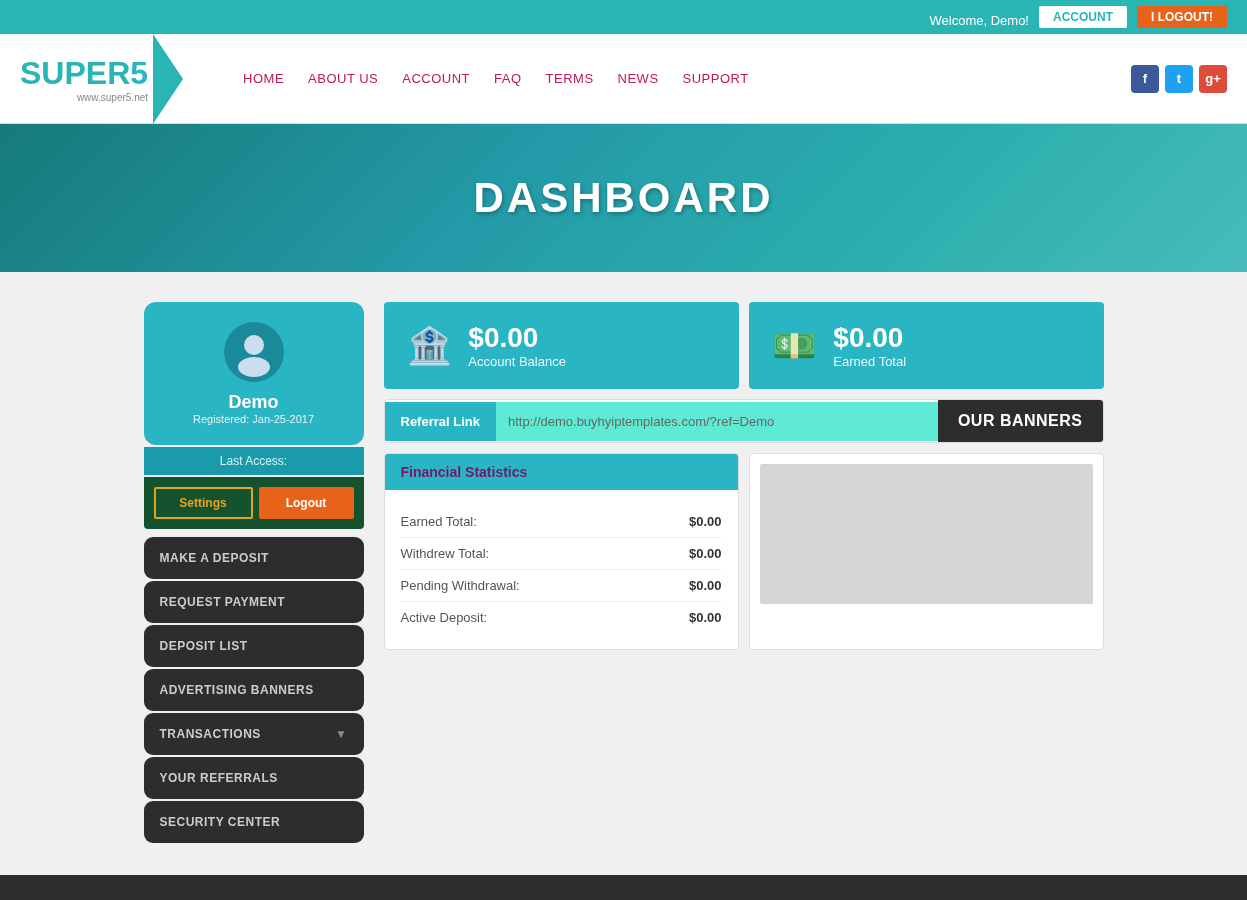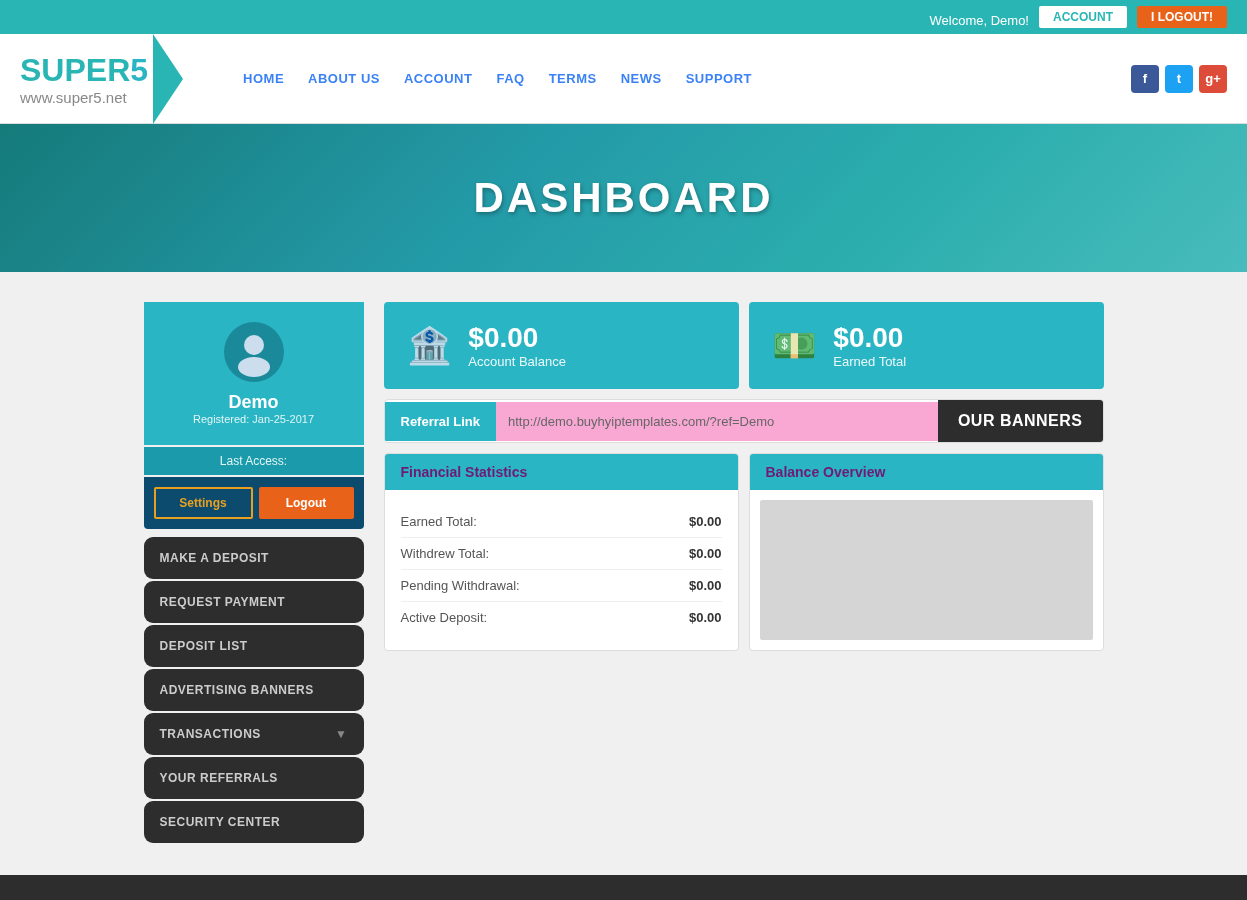--- a/index.html
+++ b/index.html
@@ -39,38 +39,38 @@
       display: flex;
       align-items: center;
       margin-right: 60px;
     }
     .logo-text {
       font-size: 32px;
       font-weight: bold;
       color: #333;
     }
     .logo-text span { color: #2ab5b5; }
-    .logo-sub { font-size: 15px; color: #888; display: block; text-align: left; }
+    .logo-sub { font-size: 10px; color: #888; display: block; text-align: right; }
     .logo-chevron {
       width: 0; height: 0;
       border-top: 45px solid transparent;
       border-bottom: 45px solid transparent;
       border-left: 30px solid #2ab5b5;
       margin-left: 5px;
     }
     .nav-links {
       display: flex;
       gap: 24px;
       flex: 1;
     }
     .nav-links a {
       text-decoration: none;
-      color: #3b82f6;
+      color: #be185d;
       font-size: 13px;
-      font-weight: bold;
+      font-weight: normal;
       letter-spacing: 0.5px;
     }
     .social-icons {
       display: flex;
       gap: 6px;
       align-items: center;
     }
     .social-icon {
       width: 28px; height: 28px;
       border-radius: 4px;
@@ -113,21 +113,21 @@
       padding: 0 20px;
     }
 
     
     .sidebar {
       width: 220px;
       flex-shrink: 0;
     }
     .user-card {
       background: #2ab5c5;
-      border-radius: 0;
+      border-radius: 12px;
       padding: 20px;
       text-align: center;
       color: #fff;
       margin-bottom: 2px;
     }
     .user-avatar {
       width: 60px; height: 60px;
       border-radius: 50%;
       background: #1a8a9a;
       display: flex; align-items: center; justify-content: center;
@@ -142,21 +142,21 @@
       padding: 7px;
       text-align: center;
       color: #e0f5f5;
       font-size: 12px;
       margin-bottom: 2px;
     }
     .user-actions {
       display: flex;
       gap: 6px;
       padding: 10px;
-      background: #0c4a6e;
+      background: #14532d;
       border-radius: 0 0 4px 4px;
     }
     .btn-settings {
       flex: 1; padding: 7px; border: 2px solid #e8a020; background: transparent;
       color: #e8a020; font-weight: bold; font-size: 12px; cursor: pointer;
       border-radius: 2px;
     }
     .btn-logout-card {
       flex: 1; padding: 7px; border: none; background: #e8621a;
       color: #fff; font-weight: bold; font-size: 12px; cursor: pointer;
@@ -222,21 +222,21 @@
       font-weight: bold;
       white-space: nowrap;
     }
     .referral-input {
       flex: 1;
       border: none;
       padding: 12px;
       font-size: 13px;
       color: #666;
       outline: none;
-      background: #f9a8d4;
+      background: #5eead4;
     }
     .btn-banners {
       background: #2d2d2d;
       color: #fff;
       border: none;
       padding: 12px 20px;
       font-size: 16px;
       font-weight: bold;
       cursor: pointer;
       letter-spacing: 0.5px;
@@ -420,21 +420,20 @@
             <span>Pending Withdrawal:</span>
             <span class="stat-val">$0.00</span>
           </div>
           <div class="stat-row">
             <span>Active Deposit:</span>
             <span class="stat-val">$0.00</span>
           </div>
         </div>
       </div>
       <div class="balance-overview">
-        <div class="panel-header">Balance Overview</div>
         <div class="balance-chart"></div>
       </div>
     </div>
 
   </div>
 </div>
 
 <footer class="footer">
   
 </footer>

